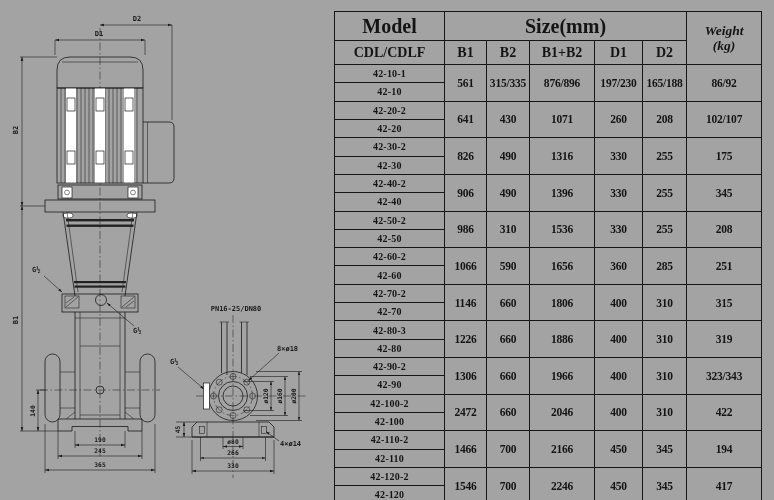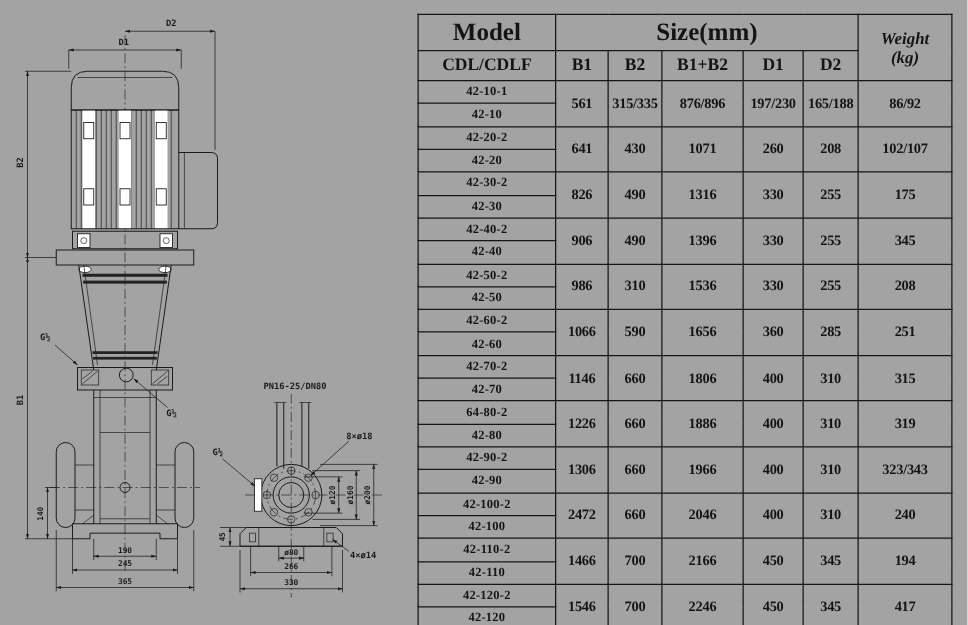--- a/index.html
+++ b/index.html
@@ -402,21 +402,21 @@
             <td rowspan="2">660</td>
             <td rowspan="2">1806</td>
             <td rowspan="2">400</td>
             <td rowspan="2">310</td>
             <td rowspan="2">315</td>
           </tr>
           <tr>
             <td class="model">42-70</td>
           </tr>
           <tr>
-            <td class="model">64-80-2</td>
+            <td class="model">42-80-3</td>
             <td rowspan="2">1226</td>
             <td rowspan="2">660</td>
             <td rowspan="2">1886</td>
             <td rowspan="2">400</td>
             <td rowspan="2">310</td>
             <td rowspan="2">319</td>
           </tr>
           <tr>
             <td class="model">42-80</td>
           </tr>
@@ -432,21 +432,21 @@
           <tr>
             <td class="model">42-90</td>
           </tr>
           <tr>
             <td class="model">42-100-2</td>
             <td rowspan="2">2472</td>
             <td rowspan="2">660</td>
             <td rowspan="2">2046</td>
             <td rowspan="2">400</td>
             <td rowspan="2">310</td>
-            <td rowspan="2">240</td>
+            <td rowspan="2">422</td>
           </tr>
           <tr>
             <td class="model">42-100</td>
           </tr>
           <tr>
             <td class="model">42-110-2</td>
             <td rowspan="2">1466</td>
             <td rowspan="2">700</td>
             <td rowspan="2">2166</td>
             <td rowspan="2">450</td>

